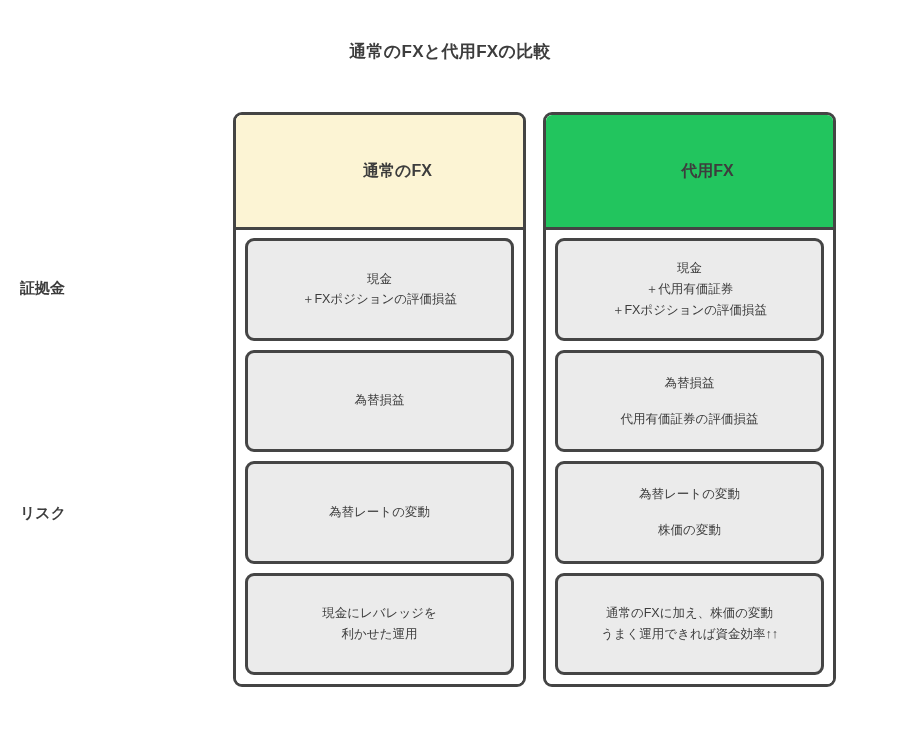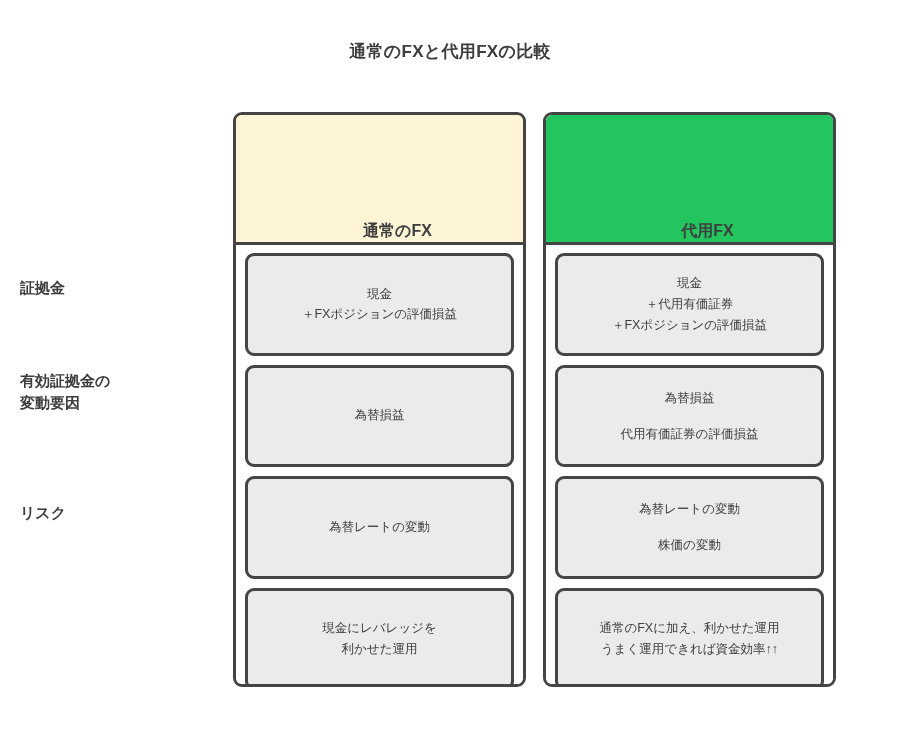--- a/index.html
+++ b/index.html
@@ -75,25 +75,25 @@
   
   .streaks {
     position: absolute;
     inset: -20px;
     pointer-events: none;
     opacity: 1;
   }
 
   .panel-head {
     position: relative;
-    height: 130px;
+    height: 115px;
     box-sizing: border-box;
     border-bottom: 3px solid #444444;
     display: flex;
-    align-items: flex-end;
+    align-items: center;
     justify-content: center;
     padding-left: 36px;
   }
   .panel-head--yellow { background: #fcf4d4; }
   .panel-head--peach  { background: #22c55e; }
   .panel-head-text {
     position: relative;
     z-index: 3;
     font-size: 16px;
     font-weight: bold;
@@ -139,22 +139,20 @@
 </style>
 </head>
 <body>
 
 <div class="stage">
 
   <div class="title">通常のFXと代用FXの比較</div>
 
   <div class="row-labels">
     <div class="row-label" style="top:165px;">証拠金</div>
-    <div class="row-label" style="top:258px; white-space:pre-line;">有効証拠金の
-変動要因</div>
     <div class="row-label" style="top:390px;">リスク</div>
   </div>
 
   <div class="panel panel--left">
     <svg class="streaks" viewBox="0 0 333 615" preserveAspectRatio="none">
       <g fill="#ffffff" opacity="0.85">
         <polygon points="10,0 70,0 20,120 -10,100"></polygon>
         <polygon points="95,0 140,0 70,150 45,120"></polygon>
         <polygon points="175,0 225,0 150,160 120,130"></polygon>
         <polygon points="255,0 300,0 235,140 205,115"></polygon>
@@ -237,19 +235,19 @@
       </div>
       <div class="cell">
         <span class="cell-text spaced">為替損益
 代用有価証券の評価損益</span>
       </div>
       <div class="cell">
         <span class="cell-text spaced">為替レートの変動
 株価の変動</span>
       </div>
       <div class="cell">
-        <span class="cell-text">通常のFXに加え、利かせた運用
+        <span class="cell-text">通常のFXに加え、株価の変動
 うまく運用できれば資金効率↑↑</span>
       </div>
     </div>
   </div>
 
 </div>
 
 </body></html>

